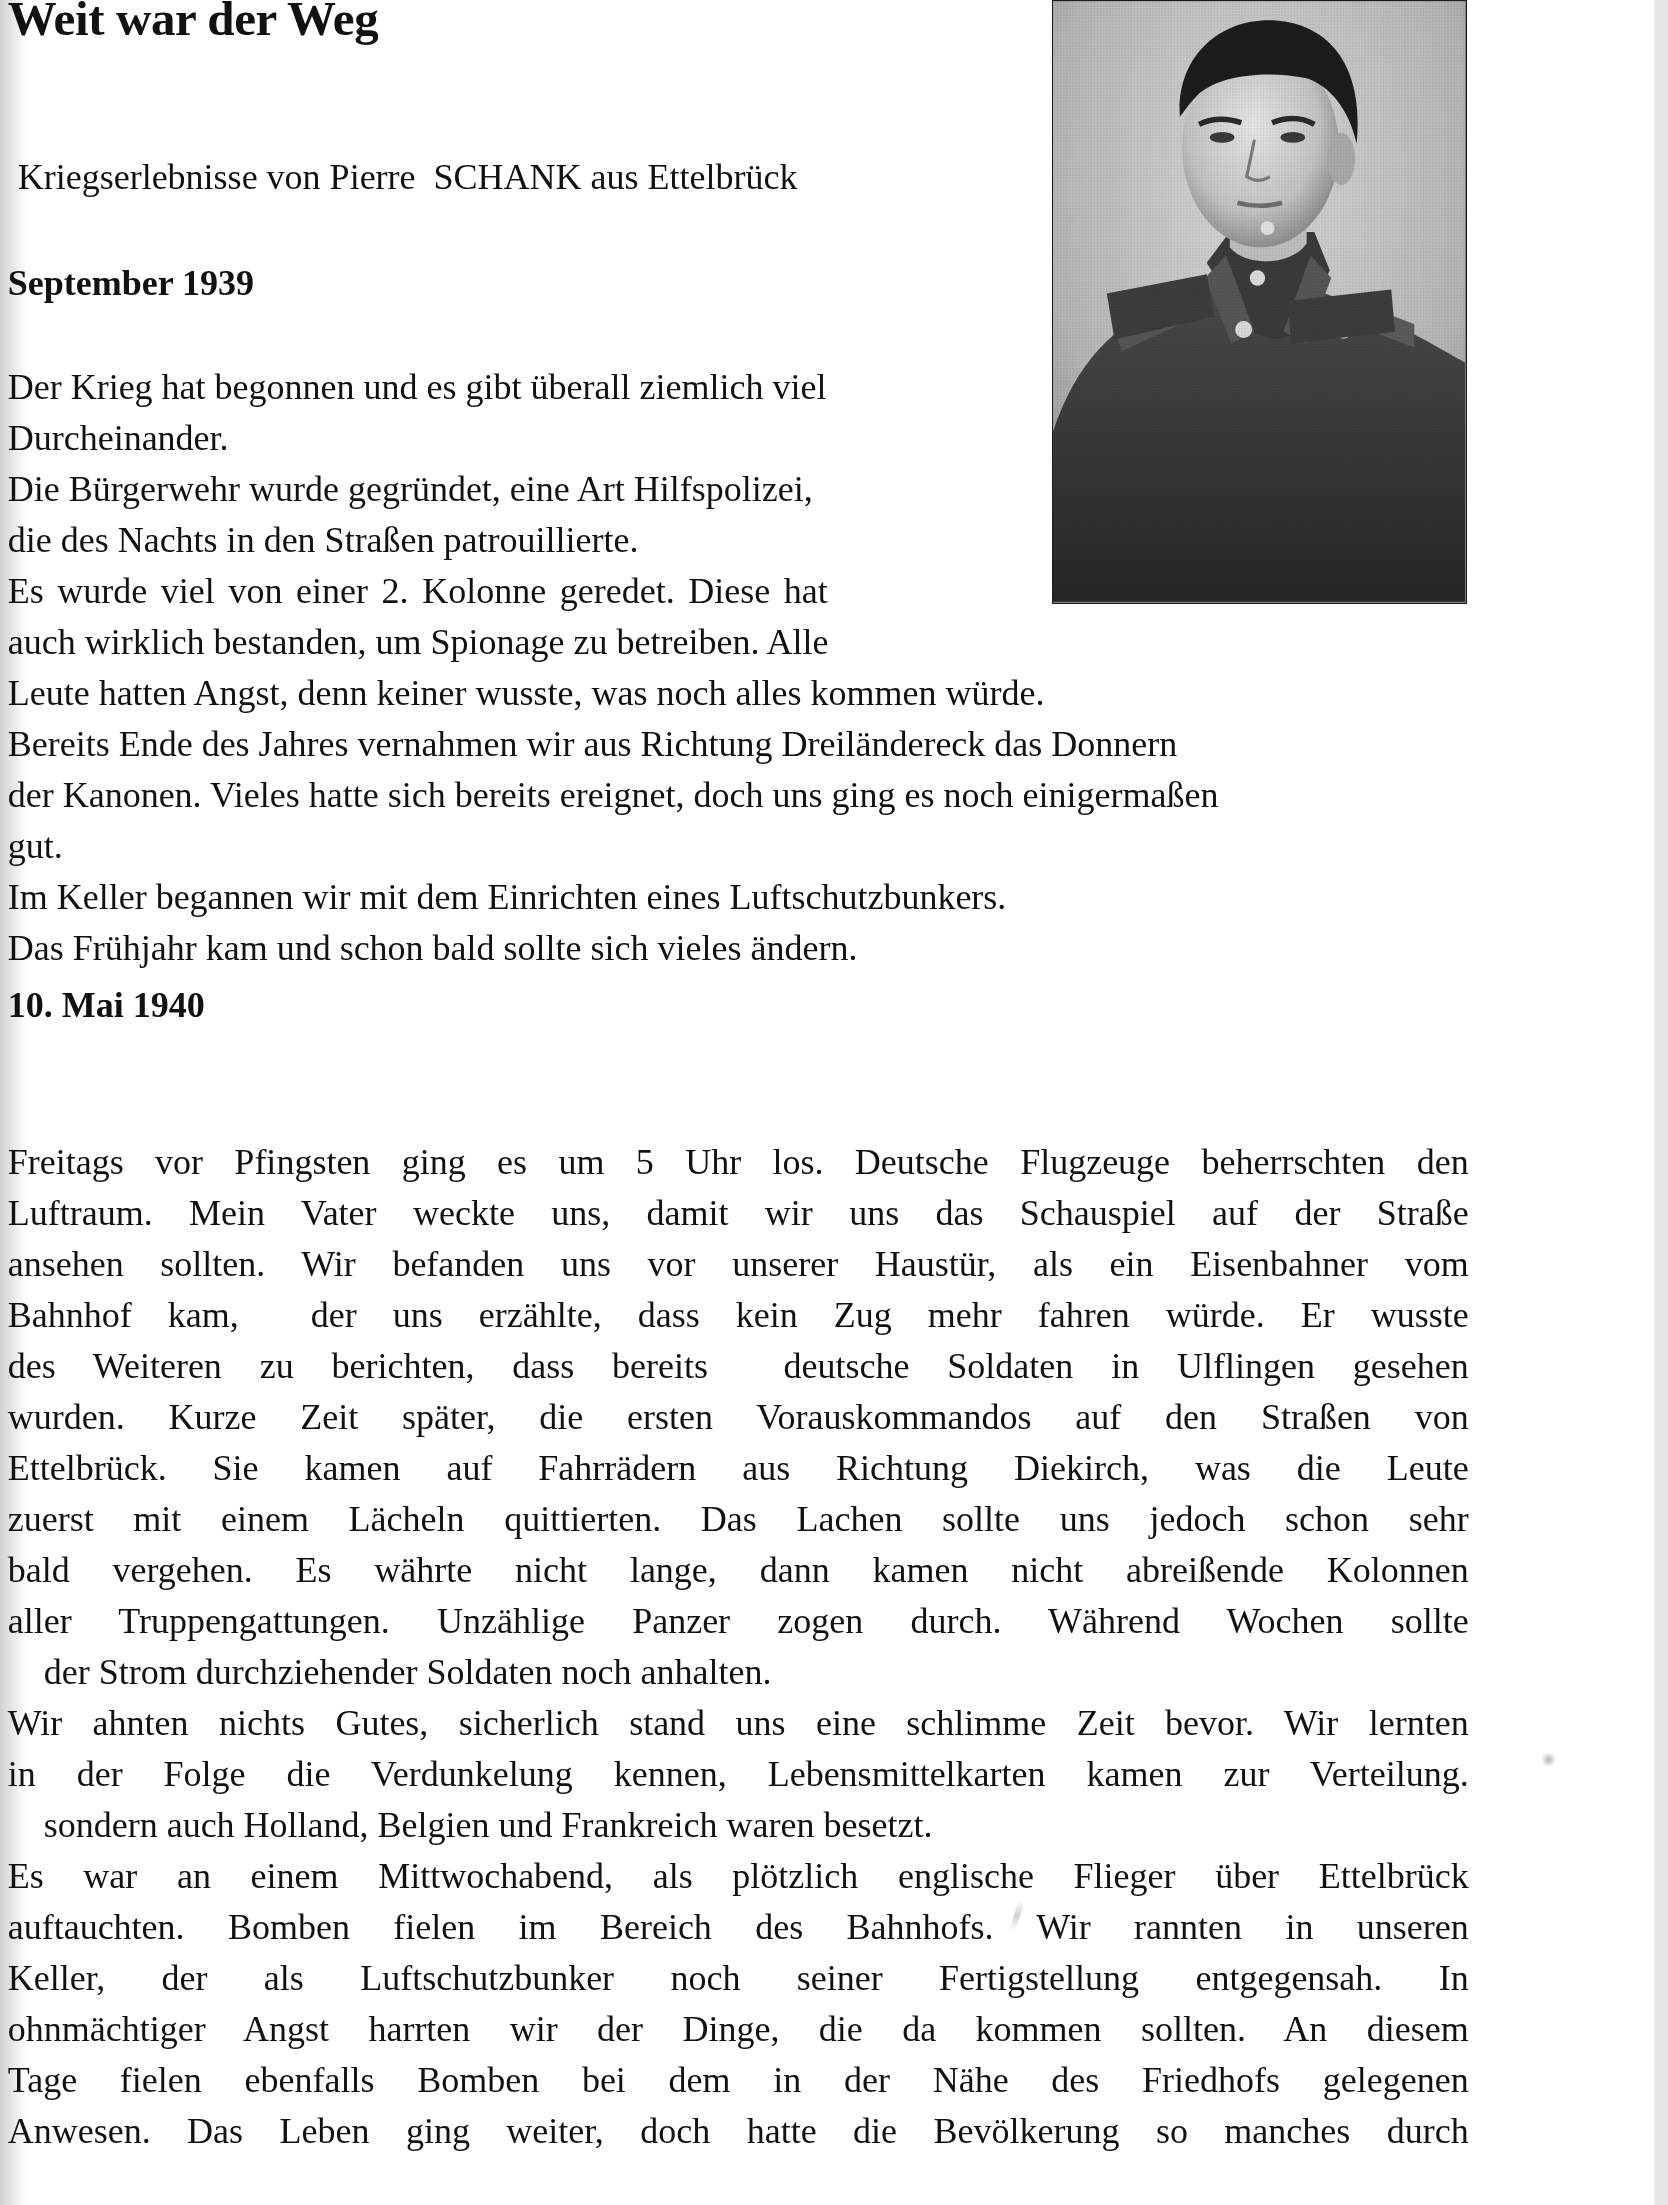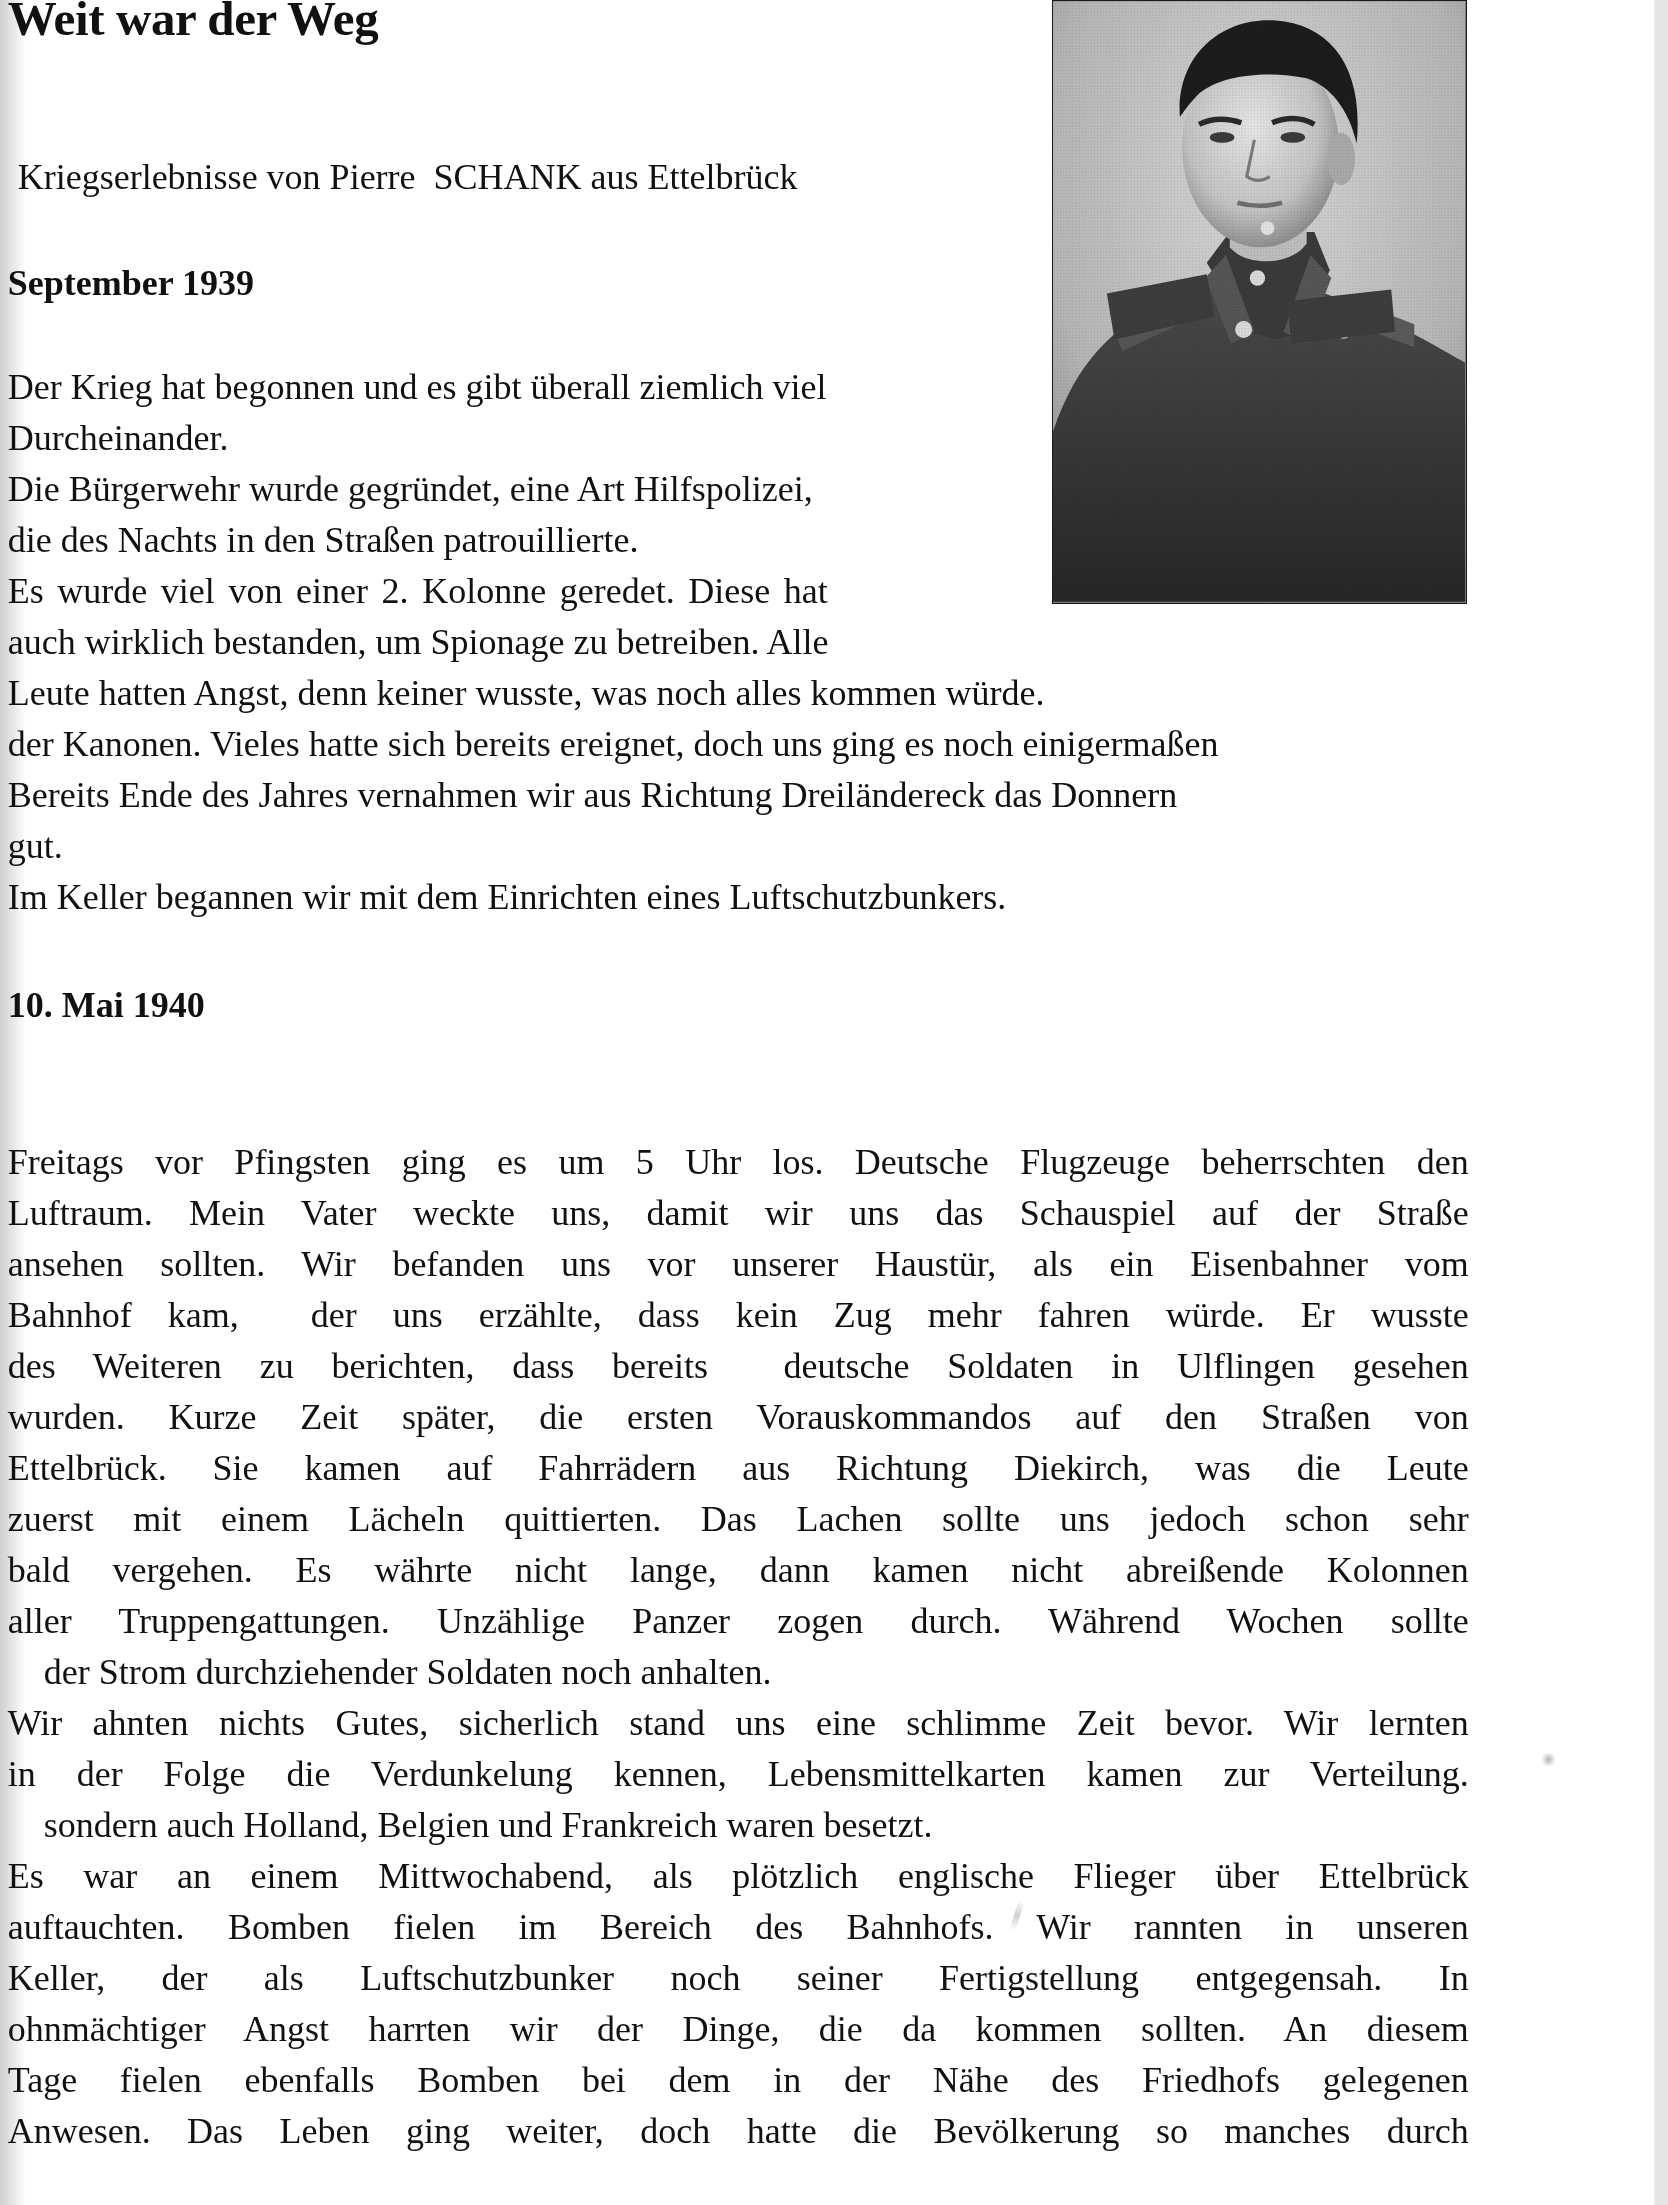--- a/index.html
+++ b/index.html
@@ -153,24 +153,25 @@
   <h2 class="section-heading h-sep1939">September 1939</h2>
 
   <div class="para para1">
     <span class="line narrow">Der Krieg hat begonnen und es gibt überall ziemlich viel</span>
     <span class="line narrow">Durcheinander.</span>
     <span class="line narrow">Die Bürgerwehr wurde gegründet, eine Art Hilfspolizei,</span>
     <span class="line narrow">die des Nachts in den Straßen patrouillierte.</span>
     <span class="line narrow" style="word-spacing:4.6px">Es wurde viel von einer 2. Kolonne geredet. Diese hat</span>
     <span class="line narrow">auch wirklich bestanden, um Spionage zu betreiben. Alle</span>
     <span class="line wide">Leute hatten Angst, denn keiner wusste, was noch alles kommen würde.</span>
+    <span class="line wide">Bereits Ende des Jahres vernahmen wir aus Richtung Dreiländereck das Donnern</span>
     <span class="line wide">der Kanonen. Vieles hatte sich bereits ereignet, doch uns ging es noch einigermaßen</span>
-    <span class="line wide">Bereits Ende des Jahres vernahmen wir aus Richtung Dreiländereck das Donnern</span>
     <span class="line wide">gut.</span>
     <span class="line wide">Im Keller begannen wir mit dem Einrichten eines Luftschutzbunkers.</span>
+    <span class="line wide">Das Frühjahr kam und schon bald sollte sich vieles ändern.</span>
   </div>
 
   <h2 class="section-heading h-mai1940">10. Mai 1940</h2>
 
   <div class="para para2">
     <span class="line just">Freitags vor Pfingsten ging es um 5 Uhr los. Deutsche Flugzeuge beherrschten den</span>
     <span class="line just">Luftraum. Mein Vater weckte uns, damit wir uns das Schauspiel auf der Straße</span>
     <span class="line just">ansehen sollten. Wir befanden uns vor unserer Haustür, als ein Eisenbahner vom</span>
     <span class="line just">Bahnhof kam,  der uns erzählte, dass kein Zug mehr fahren würde. Er wusste</span>
     <span class="line just">des Weiteren zu berichten, dass bereits  deutsche Soldaten in Ulflingen gesehen</span>

